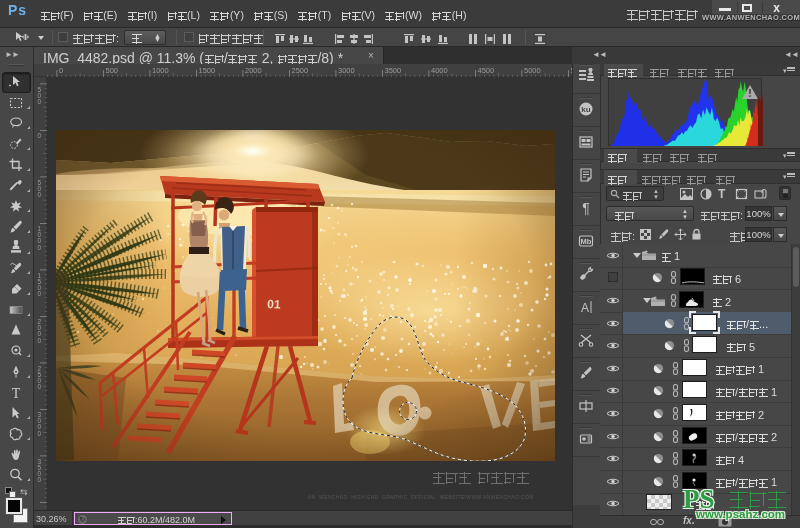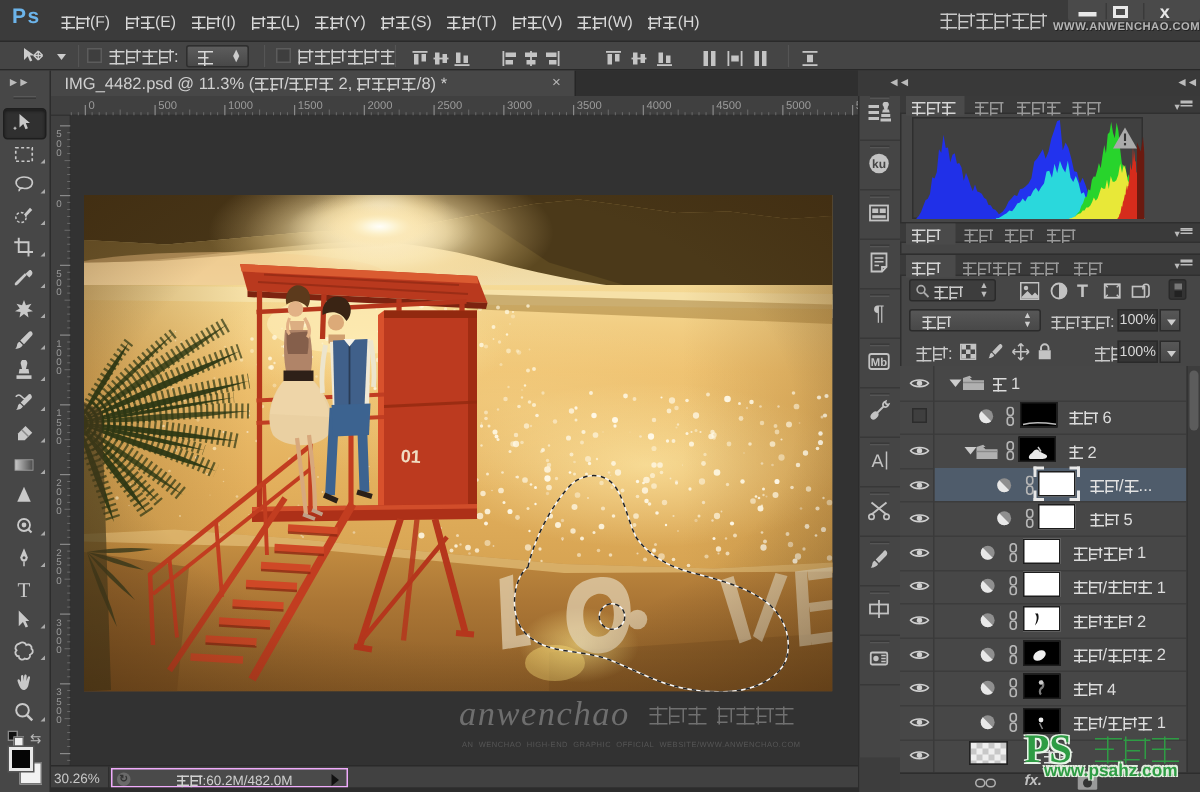--- a/index.html
+++ b/index.html
@@ -126,21 +126,21 @@
       <svg class="ab" style="left:534px;top:5px" width="12" height="12" viewBox="0 0 12 12">
         <rect x="1" y="1" width="10" height="1.2" fill="#c4c4c4"></rect>
         <rect x="1" y="9.8" width="10" height="1.2" fill="#c4c4c4"></rect>
         <rect x="4" y="3.5" width="4" height="5" fill="#c4c4c4"></rect>
       </svg>
  <div class="ab" style="left:525px;top:2px;width:1px;height:15px;background:#2e2e2e;border-right:1px solid #555"></div>
 </div>
 
 <div class="ab" style="left:34px;top:47px;width:538px;height:17px;background:#2f2f2f">
  <div class="ab" style="left:0;top:0;width:350px;height:17px;background:#474747;border-right:1px solid #262626">
-  <div class="ab row" style="left:9px;top:3px;color:#cfcfcf;font-size:11px">IMG_4482.psd @ 11.3% (<i class="g s9"></i><i class="h s9"></i>/<i class="g s9"></i><i class="h s9"></i><i class="g s9"></i> 2, <i class="h s9"></i><i class="g s9"></i><i class="h s9"></i><i class="g s9"></i>/8) *</div>
+  <div class="ab row" style="left:9px;top:3px;color:#cfcfcf;font-size:14px">IMG_4482.psd @ 11.3% (<i class="g s9"></i><i class="h s9"></i>/<i class="g s9"></i><i class="h s9"></i><i class="g s9"></i> 2, <i class="h s9"></i><i class="g s9"></i><i class="h s9"></i><i class="g s9"></i>/8) *</div>
   <div class="ab" style="left:334px;top:3px;color:#b5b5b5;font-size:10px">×</div>
  </div>
 </div>
 
 <div class="ab" style="left:572px;top:47px;width:228px;height:17px;background:#393939"></div>
 <div class="ab" style="left:592px;top:50px;color:#bbb;font-size:8px;letter-spacing:-1px">◄◄</div>
 <div class="ab" style="left:784px;top:50px;color:#bbb;font-size:8px;letter-spacing:-1px">◄◄</div>
 
 <div class="ab" style="left:0;top:47px;width:34px;height:481px;background:#474747;border-right:1px solid #2c2c2c">
  <div class="ab" style="left:5px;top:3px;color:#bbb;font-size:8px;letter-spacing:-1px">►►</div>
@@ -503,21 +503,20 @@
       <text x="3.5" y="340.0" font-size="6.5" fill="#9a9a9a" font-family="Liberation Sans">3</text>
       <text x="3.5" y="346.2" font-size="6.5" fill="#9a9a9a" font-family="Liberation Sans">0</text>
       <text x="3.5" y="352.4" font-size="6.5" fill="#9a9a9a" font-family="Liberation Sans">0</text>
       <text x="3.5" y="358.6" font-size="6.5" fill="#9a9a9a" font-family="Liberation Sans">0</text>
       <text x="3.5" y="386.5" font-size="6.5" fill="#9a9a9a" font-family="Liberation Sans">3</text>
       <text x="3.5" y="392.7" font-size="6.5" fill="#9a9a9a" font-family="Liberation Sans">5</text>
       <text x="3.5" y="398.9" font-size="6.5" fill="#9a9a9a" font-family="Liberation Sans">0</text>
       <text x="3.5" y="405.1" font-size="6.5" fill="#9a9a9a" font-family="Liberation Sans">0</text>
     </svg>
 
-<div class="ab" style="left:306px;top:463px;color:#6e6e6e;font-size:23px;font-style:italic;font-family:'Liberation Serif',serif;letter-spacing:1px">anwenchao</div>
 <div class="ab row" style="left:432px;top:471px;color:#707070"><i class="g" style="width:12px;height:12px"></i><i class="h" style="width:12px;height:12px"></i><i class="g" style="width:12px;height:12px"></i>&nbsp;&nbsp;<i class="h" style="width:12px;height:12px"></i><i class="g" style="width:12px;height:12px"></i><i class="h" style="width:12px;height:12px"></i><i class="g" style="width:12px;height:12px"></i></div>
 <div class="ab" style="left:308px;top:494px;color:#565656;font-size:5px;letter-spacing:0.35px">AN&nbsp; WENCHAO&nbsp; HIGH-END&nbsp; GRAPHIC&nbsp; OFFICIAL&nbsp; WEBSITE/WWW.ANWENCHAO.COM</div>
 
 <div class="ab" style="left:34px;top:510px;width:538px;height:15px;background:#414141;border-top:1px solid #2a2a2a">
  <div class="ab" style="left:2px;top:3px;font-size:9px;color:#c8c8c8">30.26%</div>
  <div class="ab" style="left:38px;top:0;width:1px;height:15px;background:#2e2e2e"></div>
  <div class="ab" style="left:40px;top:1px;width:158px;height:13px;background:#4a4a4a;border:1px solid #f0abfc">
    <div class="ab" style="left:3px;top:1.5px;width:9px;height:9px;border-radius:50%;background:#6a6a6a;color:#333;font-size:7px;text-align:center;line-height:9px;font-weight:bold">↻</div>
    <div class="ab row" style="left:42px;top:2px;font-size:9px;color:#d0d0d0"><i class="g s8"></i><i class="h s8"></i>:60.2M/482.0M</div>
    <div class="ab" style="left:146px;top:2.5px;width:0;height:0;border-top:4px solid transparent;border-bottom:4px solid transparent;border-left:5px solid #111"></div>

